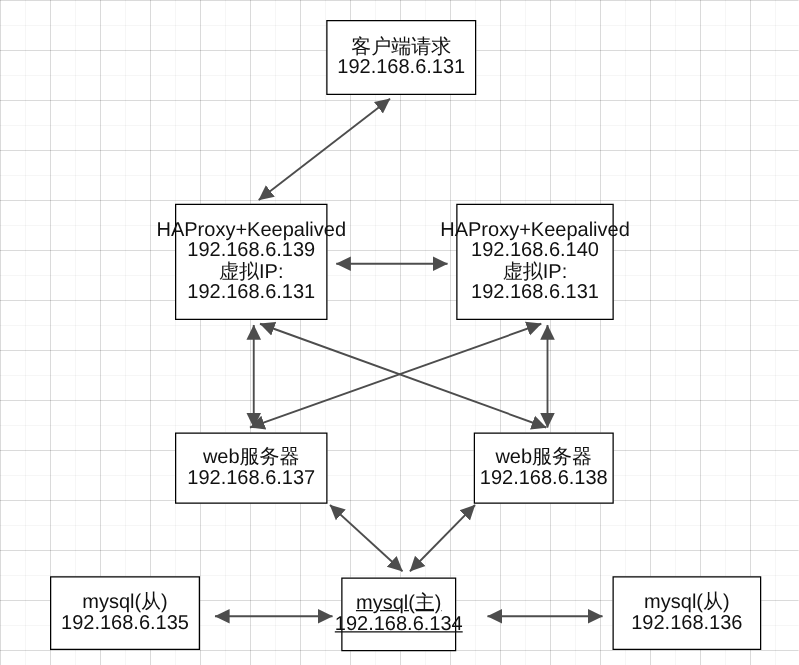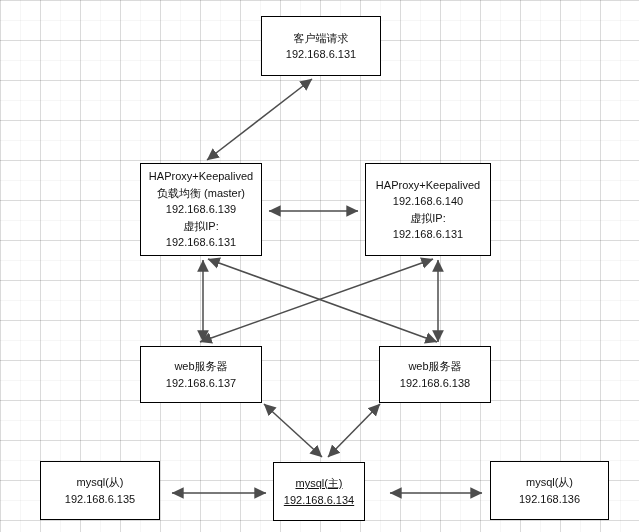--- a/index.html
+++ b/index.html
@@ -38,21 +38,21 @@
     position: absolute;
     box-sizing: border-box;
     border: 1.6px solid #000000;
     background: #ffffff;
     display: flex;
     flex-direction: column;
     align-items: center;
     justify-content: center;
     text-align: center;
     color: #111111;
-    font-size: 11px;
+    font-size: 16px;
     line-height: 16.5px;
     z-index: 2;
   }
   .node .ln {
     display: block;
     white-space: nowrap;
   }
 </style>
 </head>
 <body>
@@ -77,21 +77,20 @@
       <line x1="380" y1="404" x2="328" y2="457" stroke="#4d4d4d" stroke-width="1.5" marker-end="url(#arrow-end)" marker-start="url(#arrow-start)"></line>
       <line x1="172" y1="493" x2="266" y2="493" stroke="#4d4d4d" stroke-width="1.5" marker-end="url(#arrow-end)" marker-start="url(#arrow-start)"></line>
       <line x1="390" y1="493" x2="482" y2="493" stroke="#4d4d4d" stroke-width="1.5" marker-end="url(#arrow-end)" marker-start="url(#arrow-start)"></line>
     </svg>
 <div class="node" style="left: 261px; top: 16px; width: 120px; height: 60px;">
       <span class="ln">客户端请求</span>
       <span class="ln">192.168.6.131</span>
     </div>
     <div class="node" style="left: 140px; top: 163px; width: 122px; height: 93px;">
       <span class="ln">HAProxy+Keepalived</span>
-      <span class="ln">负载均衡 (master)</span>
       <span class="ln">192.168.6.139</span>
       <span class="ln">虚拟IP:</span>
       <span class="ln">192.168.6.131</span>
     </div>
     <div class="node" style="left: 365px; top: 163px; width: 126px; height: 93px;">
       <span class="ln">HAProxy+Keepalived</span>
       <span class="ln">192.168.6.140</span>
       <span class="ln">虚拟IP:</span>
       <span class="ln">192.168.6.131</span>
     </div>

